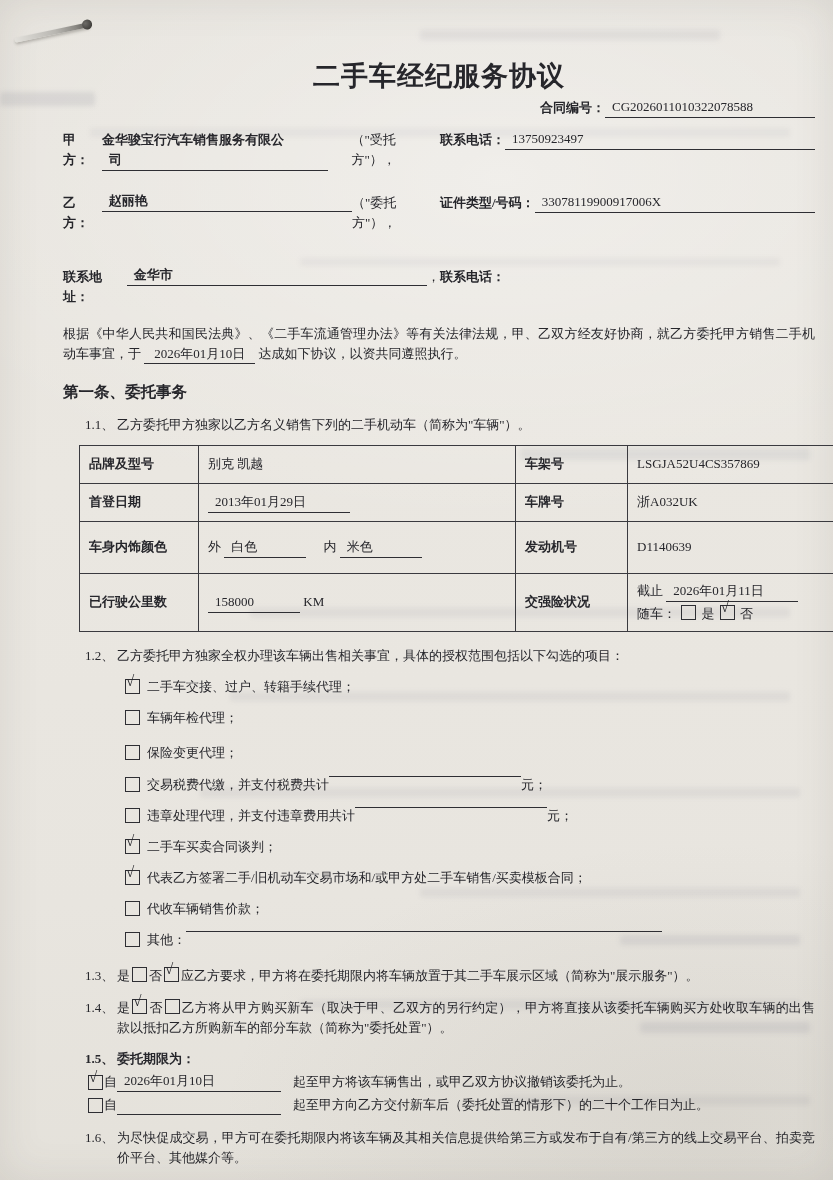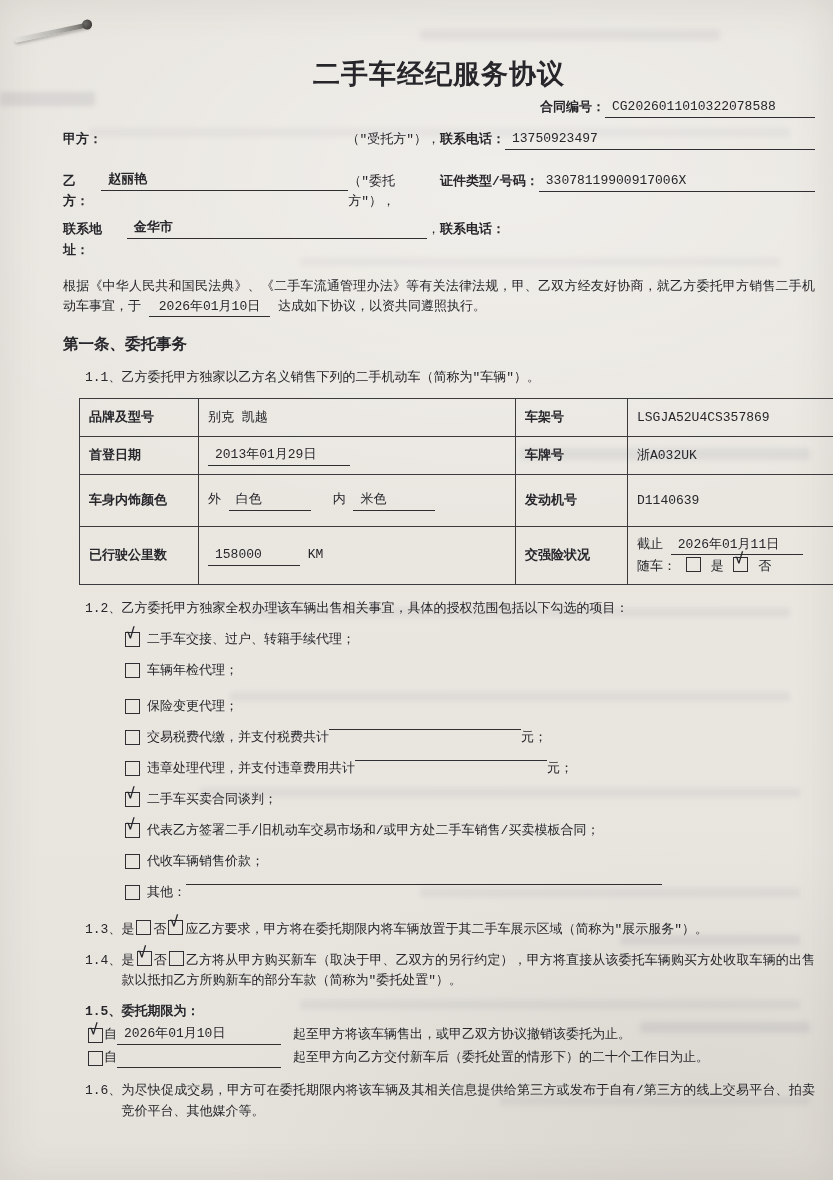--- a/index.html
+++ b/index.html
@@ -6,21 +6,21 @@
   .page{
     position:relative;
     width:833px;height:1180px;
     margin:0 auto;
     overflow:hidden;
     background:
       radial-gradient(ellipse 900px 500px at 60% 15%, rgba(255,255,255,.35), rgba(255,255,255,0) 70%),
       radial-gradient(ellipse 700px 400px at 85% 95%, rgba(120,115,105,.10), rgba(120,115,105,0) 70%),
       linear-gradient(178deg,#e7e4de 0%,#eae7e1 40%,#e8e5df 75%,#e4e1da 100%);
     box-shadow: inset 0 0 40px rgba(90,85,75,.12);
-    font-family:Liberation Mono, monospace;
+    font-family:Liberation Serif, serif;
     color:#26262b;
     font-size:13px;
     line-height:1.55;
   }
   
   .pin{position:absolute;left:14px;top:30px;width:76px;height:5px;border-radius:3px;
     transform:rotate(-12deg);
     background:linear-gradient(90deg,#e2e0db 0%,#b8b6b1 55%,#8a8883 82%,#55534f 100%);
     box-shadow:0 2px 3px rgba(60,55,50,.3);}
   .pin::after{content:"";position:absolute;right:-3px;top:-3px;width:10px;height:10px;border-radius:50%;
@@ -118,41 +118,45 @@
     <h1 class="title">二手车经纪服务协议</h1>
 
     <div class="contract-row">
       <span class="lbl">合同编号：</span>
       <span class="u contract">CG2026011010322078588</span>
     </div>
 
     <div class="party-row">
       <div class="party-left">
         <span class="bold">甲方：</span>
+        <span style="width:250px;display:inline-block;">
+          <span class="bold">金华骏宝行汽车销售服务有限公</span><br>
+          <span class="u co-line2 bold">司</span>
+        </span>
         <span>（"受托方"），</span>
       </div>
       <div class="party-right">
         <span class="lbl">联系电话：</span>
         <span class="u flexfill">13750923497</span>
       </div>
     </div>
 
     <div class="party-row" style="margin-top:22px;">
       <div class="party-left">
         <span class="bold">乙方：</span>
         <span class="u name-b bold">赵丽艳</span>
         <span>（"委托方"），</span>
       </div>
       <div class="party-right">
         <span class="lbl">证件类型/号码：</span>
         <span class="u flexfill">33078119900917006X</span>
       </div>
     </div>
 
-    <div class="party-row" style="margin-top:8px;">
+    <div class="party-row" style="margin-top:34px;">
       <div class="party-left">
         <span class="bold">联系地址：</span>
         <span class="u addr bold">金华市</span>
         <span>，</span>
       </div>
       <div class="party-right">
         <span class="lbl">联系电话：</span>
       </div>
     </div>
 

